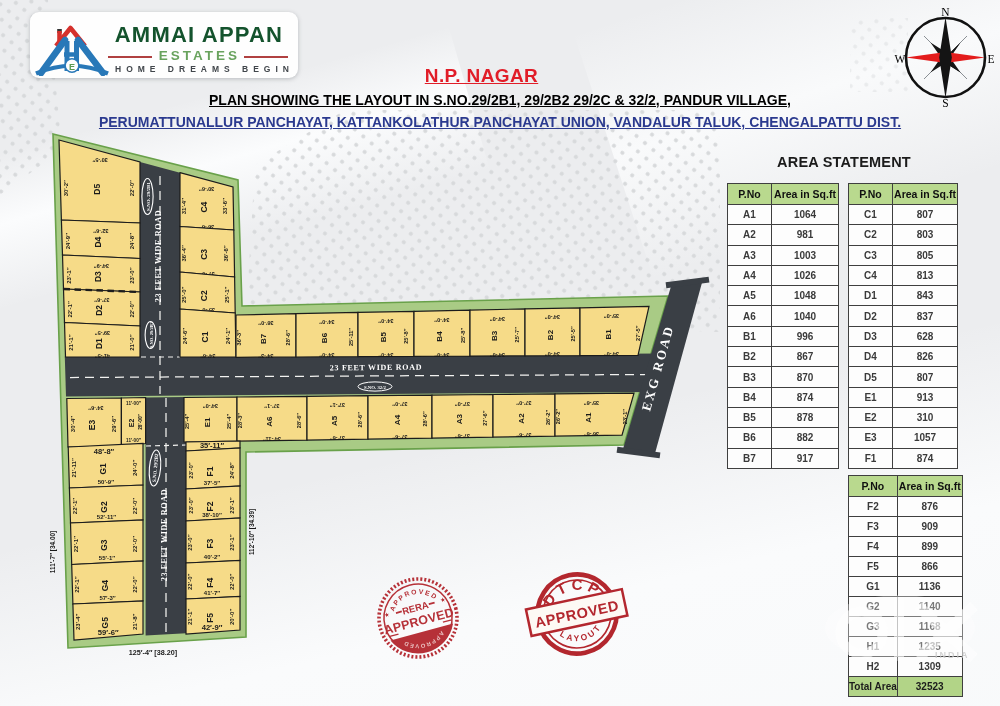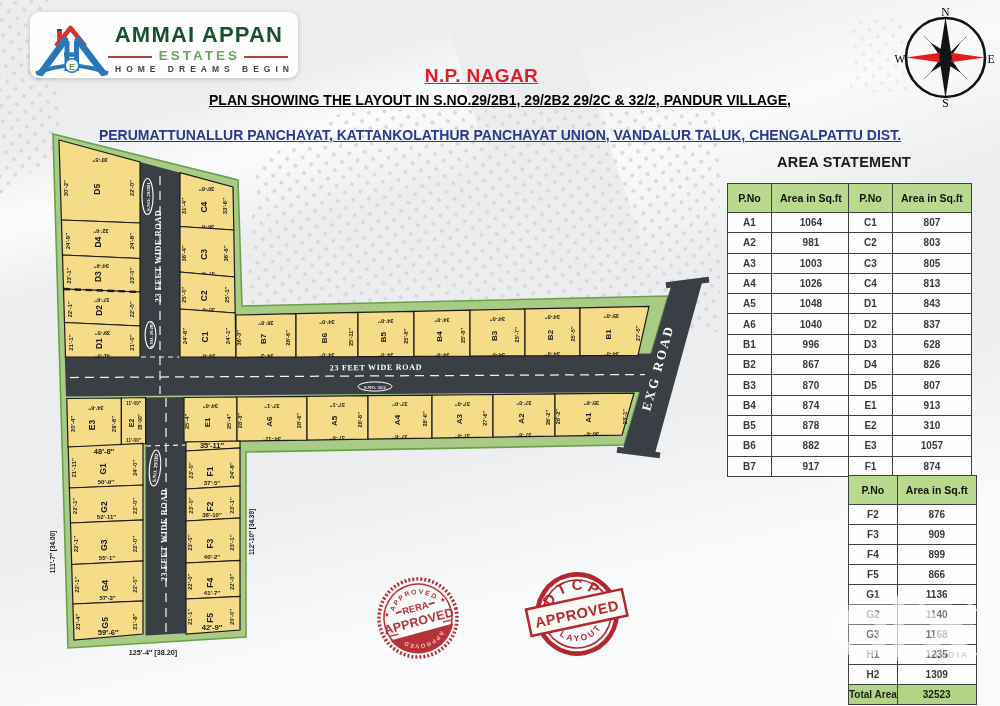--- a/index.html
+++ b/index.html
@@ -1,21 +1,21 @@
 <!DOCTYPE html>
 <html><head><meta charset="utf-8">
 <style>
 * { margin:0; padding:0; box-sizing:border-box; }
 html,body { width:1000px; height:706px; overflow:hidden; }
 body { position:relative; background:#ecedef; font-family:"Liberation Sans", sans-serif; }
 .abs { position:absolute; }
 .areatab { position:absolute; border-collapse:collapse; table-layout:fixed;
   font-family:"Liberation Sans", sans-serif; }
 .areatab th { background:#b9d98e; border:1.4px solid #3f3f3f; font-size:10.5px; color:#101010;
-  text-align:center; padding:8px; white-space:nowrap; }
+  text-align:center; padding:1px; white-space:nowrap; }
 .areatab td { border:1.4px solid #3f3f3f; font-size:10px; font-weight:bold; color:#3a3a3a;
   text-align:center; padding:0; background:#fdfdfd; white-space:nowrap; }
 .areatab tr.total td { background:#b2d487; color:#1c1c1c; font-size:10px; }
 </style></head>
 <body>
 
 <div class="abs" style="left:-150px;top:430px;width:1400px;height:600px;background:linear-gradient(to bottom, rgba(250,251,252,0) 0%, #fafbfc 30%, #f6f8f9 100%);transform:rotate(-13deg);"></div>
 
 <div class="abs" style="left:-80px;top:100px;width:560px;height:150px;background:linear-gradient(to bottom, rgba(252,253,253,0), #fbfcfd 45%, rgba(250,251,252,0));transform:rotate(-16deg);"></div>
 
@@ -406,21 +406,21 @@
 <div style="margin-top:0px;font-size:13.5px;font-weight:bold;color:#69a35e;letter-spacing:3px;padding-left:3px;white-space:nowrap;position:relative;">ESTATES
 <span style="position:absolute;left:10px;top:8px;width:44px;height:2px;background:#b04040;"></span>
 <span style="position:absolute;right:10px;top:8px;width:44px;height:2px;background:#b04040;"></span></div>
 <div style="margin-top:1px;margin-left:13px;font-size:8.5px;font-weight:bold;color:#41464b;letter-spacing:5px;white-space:nowrap;">HOME DREAMS BEGIN</div>
 </div>
 
 <div class="abs" style="left:364px;top:65px;width:235px;text-align:center;font-size:19px;font-weight:bold;color:#e11d28;text-decoration:underline;letter-spacing:.4px;">N.P. NAGAR</div>
 
 <div class="abs" style="left:0;top:92px;width:1000px;text-align:center;font-size:14px;font-weight:bold;color:#000000;text-decoration:underline;">PLAN SHOWING THE LAYOUT IN S.NO.29/2B1, 29/2B2 29/2C &amp; 32/2, PANDUR VILLAGE,</div>
 
-<div class="abs" style="left:0;top:127px;width:1000px;text-align:center;font-size:14px;font-weight:bold;color:#2b3a8f;text-decoration:underline;">PERUMATTUNALLUR PANCHAYAT, KATTANKOLATHUR PANCHAYAT UNION, VANDALUR TALUK, CHENGALPATTU DIST.</div>
+<div class="abs" style="left:0;top:114px;width:1000px;text-align:center;font-size:14px;font-weight:bold;color:#2b3a8f;text-decoration:underline;">PERUMATTUNALLUR PANCHAYAT, KATTANKOLATHUR PANCHAYAT UNION, VANDALUR TALUK, CHENGALPATTU DIST.</div>
 
 <svg class="abs" style="left:893px;top:3px;" width="107" height="110" viewBox="0 0 107 110">
 
 <g stroke="#8a8f94" stroke-width="1">
       <line x1="31" y1="33" x2="74" y2="76"></line>
       <line x1="74" y1="33" x2="31" y2="76"></line>
     </g>
 
 <path d="M52.5 54.5 L67.5 39.5 L57 54.5 L67.5 69.5 L52.5 60 L37.5 69.5 L48 54.5 L37.5 39.5 L52.5 49 Z" fill="#151515"></path>
 <polygon points="52.5,54.5 67.5,39.5 57,54.5" fill="#151515"></polygon>

